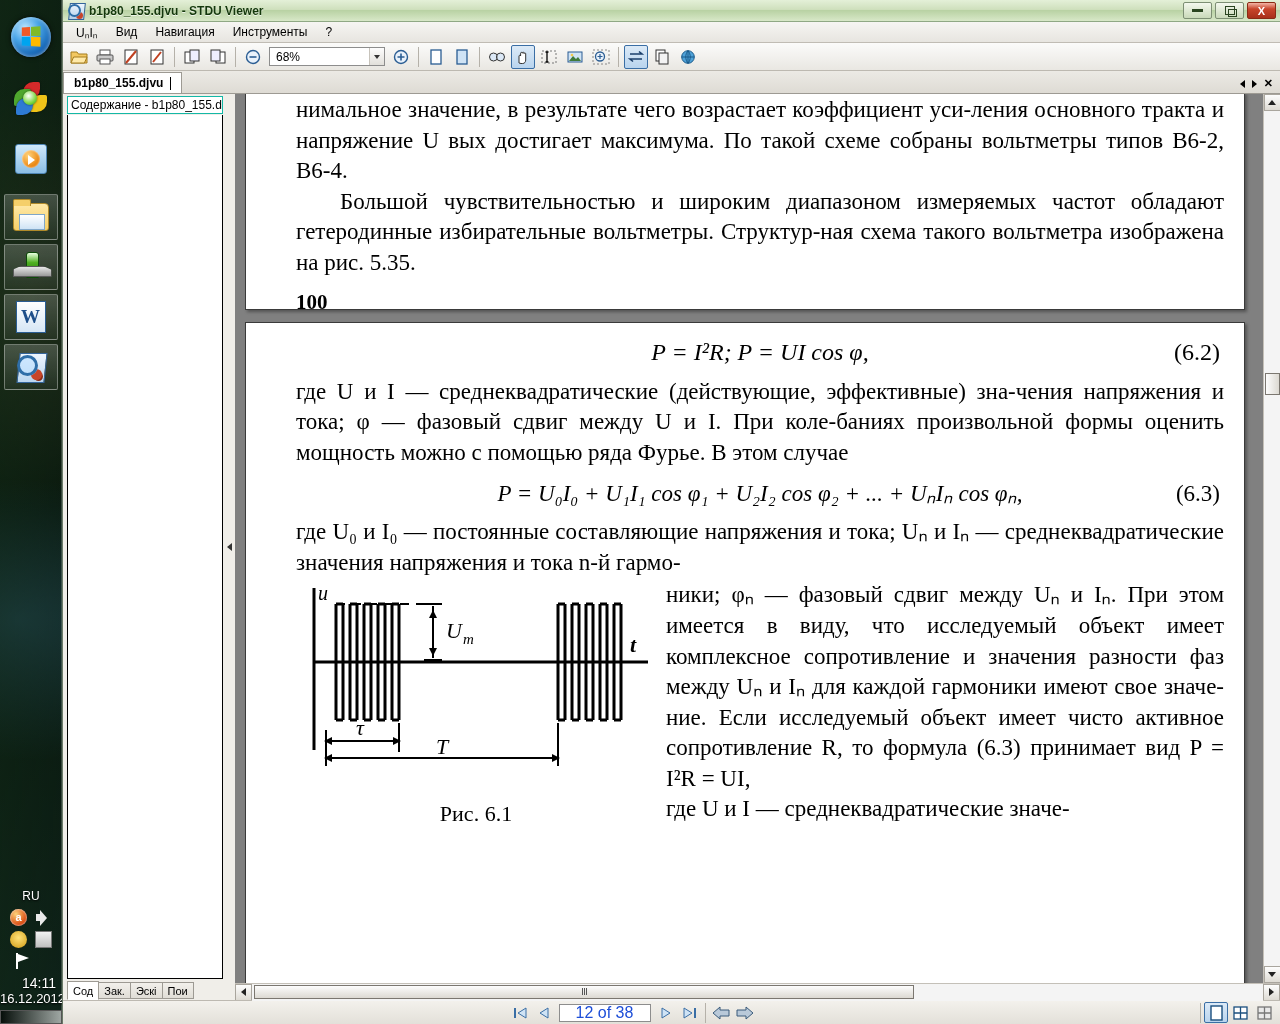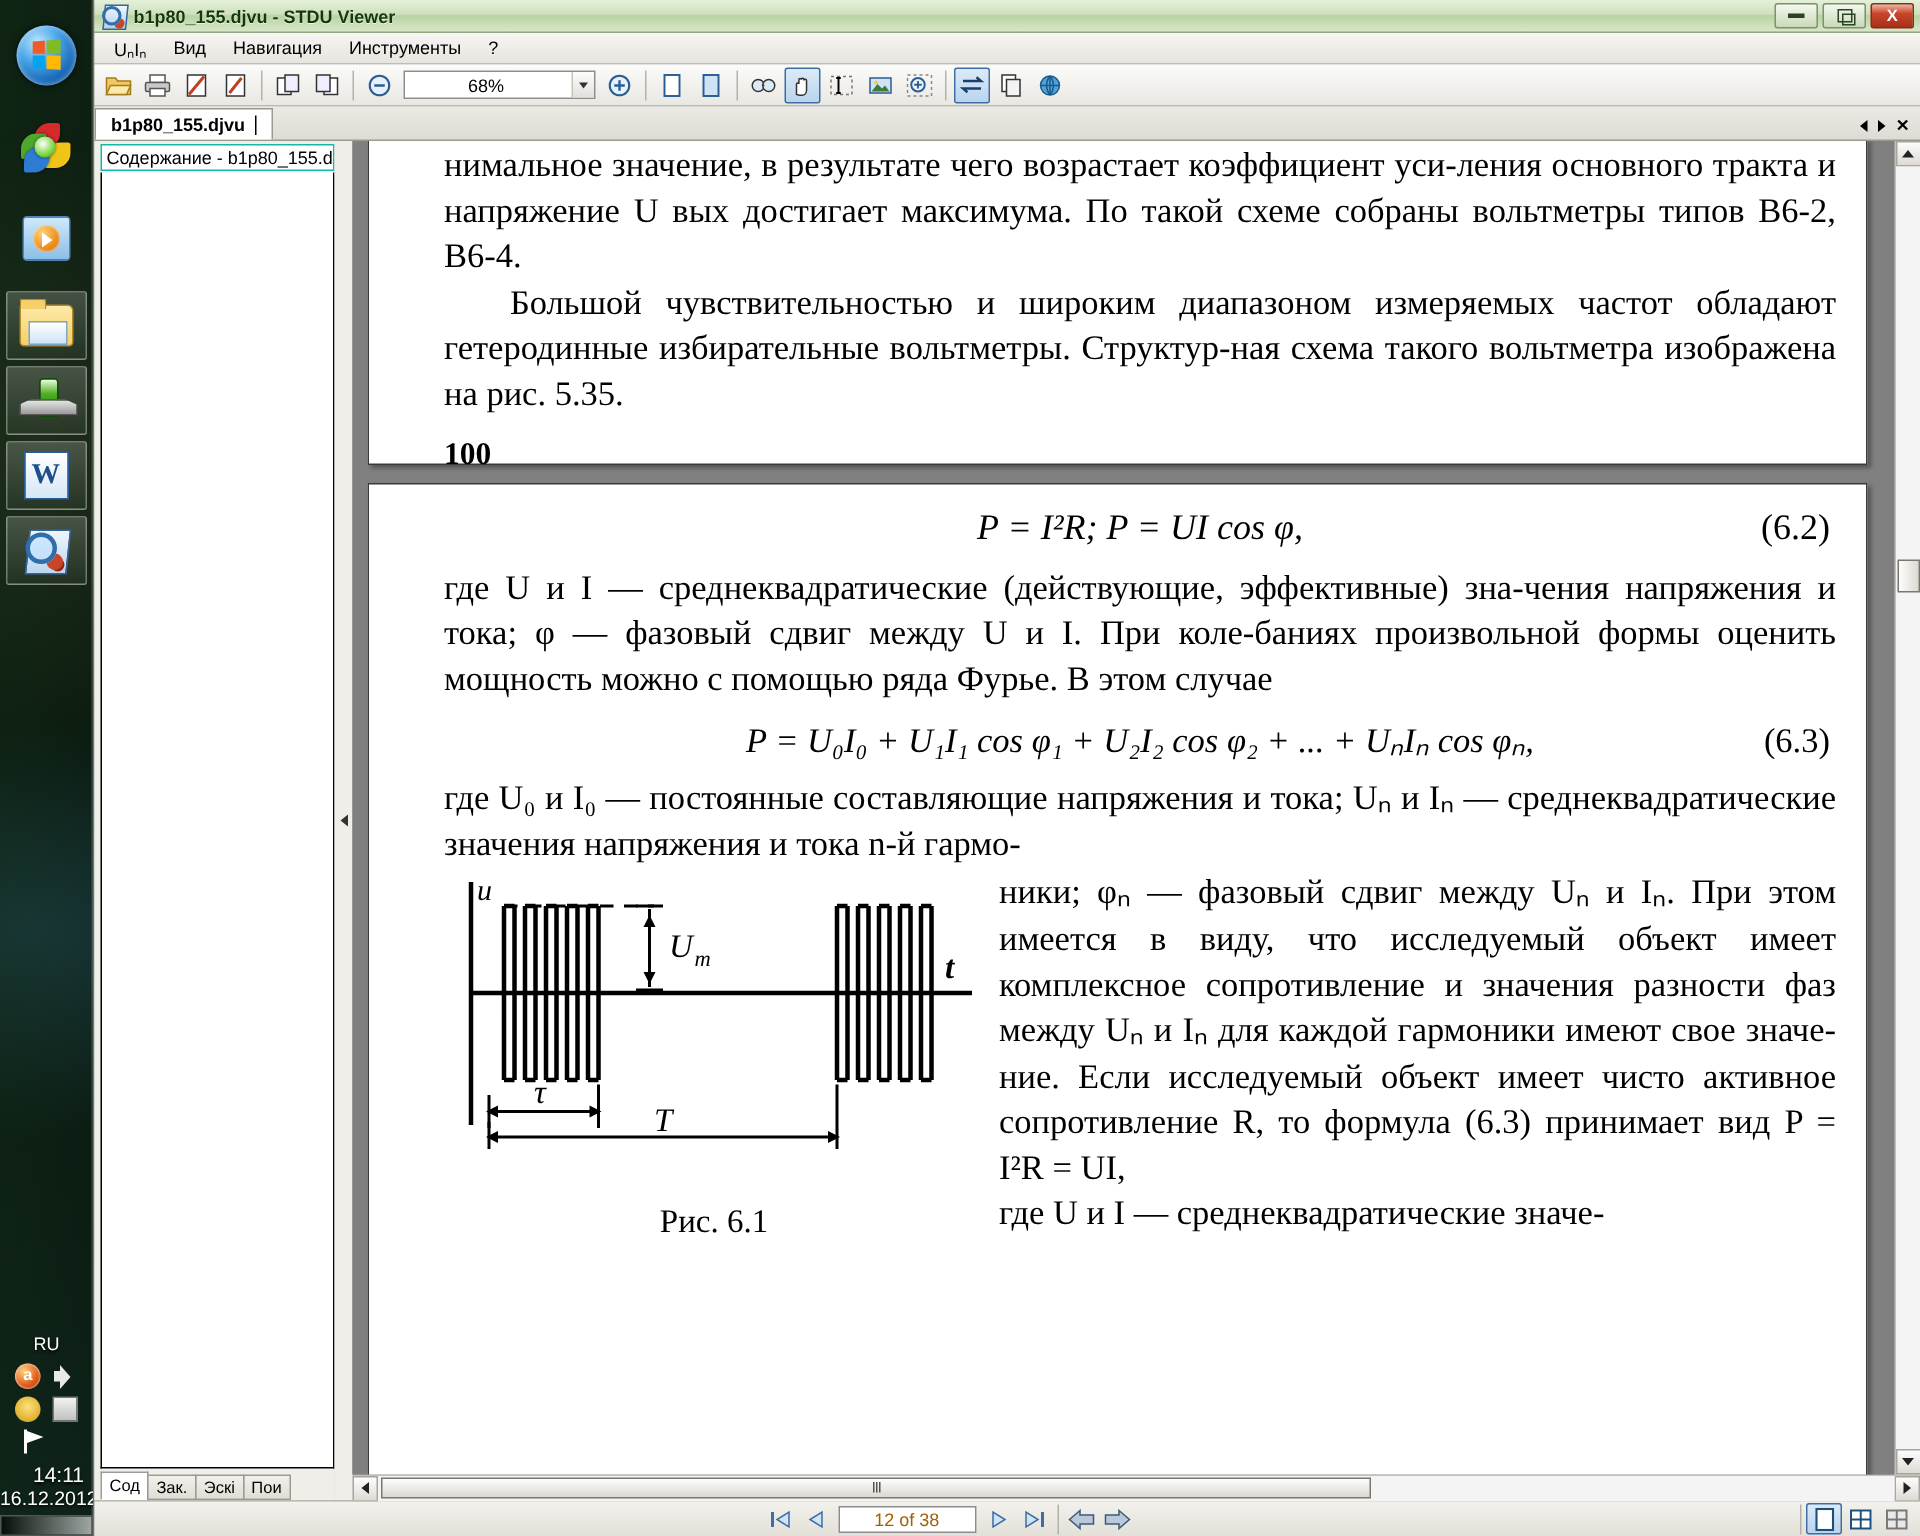--- a/index.html
+++ b/index.html
@@ -192,22 +192,22 @@
     height: 28px; flex: none; display: flex; align-items: center; gap: 2px;
     background: linear-gradient(180deg,#fbfbfa,#e9e7e2); border-bottom: 1px solid #bdb9b1; padding: 0 4px;
   }
   .tbtn {
     width: 24px; height: 24px; display: flex; align-items: center; justify-content: center;
     border: 1px solid transparent; border-radius: 2px; position: relative;
   }
   .tbtn.sel { border-color: #3a6ea5; background: linear-gradient(180deg,#dceaf7,#b9d4ee); }
   .tsep { width: 1px; height: 20px; background: #b5b1a9; margin: 0 3px; }
   .zoombox {
-    display: flex; align-items: center; width: 128px; height: 19px;
-    background: #fff; border: 1px solid #8d8d8d; margin: 0 2px; padding-left: 36px;
+    display: flex; align-items: center; width: 116px; height: 19px;
+    background: #fff; border: 1px solid #8d8d8d; margin: 0 2px;
   }
   .zoombox .zv { flex: 1; padding-left: 6px; font-size: 12px; color: #000; }
   .zoombox .zarrow {
     width: 15px; height: 17px; display: flex; align-items: center; justify-content: center;
     background: linear-gradient(180deg,#fdfdfd,#e2e0db); border-left: 1px solid #c7c3bb;
   }
   .caret-d { width:0;height:0;border-left:3px solid transparent;border-right:3px solid transparent;border-top:4px solid #333; }
 
   
   #tabstrip {
@@ -225,21 +225,21 @@
   .tri-r { width:0;height:0;border-top:4px solid transparent;border-bottom:4px solid transparent;border-left:5px solid #000; }
 
   
   #main { flex: 1; display: flex; min-height: 0; background: #d6d3ce; }
   #sidebar { width: 160px; flex: none; display: flex; flex-direction: column; background: #f0eee9; padding: 2px 0 0 4px; }
   #sidebar .sb-head {
     height: 18px; background: #fff; border: 1px solid #14b8a6; font-size: 12px;
     padding: 1px 3px; white-space: nowrap; overflow: hidden; color: #000;
   }
   #sidebar .sb-body { flex: 1; background: #fff; border: 1px solid #000; border-top: none; margin-top: 1px; }
-  #sidebar .sb-tabs { height: 21px; display: flex; align-items: flex-end; gap: 0; padding-top: 2px; }
+  #sidebar .sb-tabs { height: 21px; display: flex; align-items: center; gap: 0; padding-top: 2px; }
   .sbtab {
     height: 17px; padding: 0 5px; font-size: 11px; color: #000; border: 1px solid #9d9a93;
     background: linear-gradient(180deg,#f2f0eb,#e0ddd6); margin-right: -1px; display: flex; align-items: center;
   }
   .sbtab.active { background: #fff; height: 19px; border-bottom-color: #fff; }
 
   
   #splitter { width: 12px; flex: none; background: #f0eee9; display: flex; align-items: center; justify-content: center; }
   #splitter .sp-arrow { width:0;height:0;border-top:4px solid transparent;border-bottom:4px solid transparent;border-right:5px solid #333; }
 
@@ -292,21 +292,21 @@
 
   
   #statusbar {
     height: 24px; flex: none; display: flex; align-items: center;
     background: linear-gradient(180deg,#f3f1ec,#e3e0d9); border-top: 1px solid #bdb9b1; padding: 0 4px;
   }
   #statusbar .spacer { flex: 1; }
   .navbtn { width: 24px; height: 20px; display: flex; align-items: center; justify-content: center; }
   .pagebox {
     width: 92px; height: 18px; background: #fff; border: 1px solid #8d8d8d;
-    display: flex; align-items: center; justify-content: center; font-size: 12px; color: #a16207; margin: 0 3px;
+    display: flex; align-items: center; justify-content: center; font-size: 16px; color: #1d4ed8; margin: 0 3px;
   }
   .vbtn { width: 24px; height: 21px; display:flex; align-items:center; justify-content:center; border:1px solid transparent; border-radius:2px; }
   .vbtn.sel { border-color:#3a6ea5; background: linear-gradient(180deg,#dceaf7,#b9d4ee); }
 </style>
 </head>
 <body>
 
 <div id="desktop"></div>
 
 <div id="taskbar">

